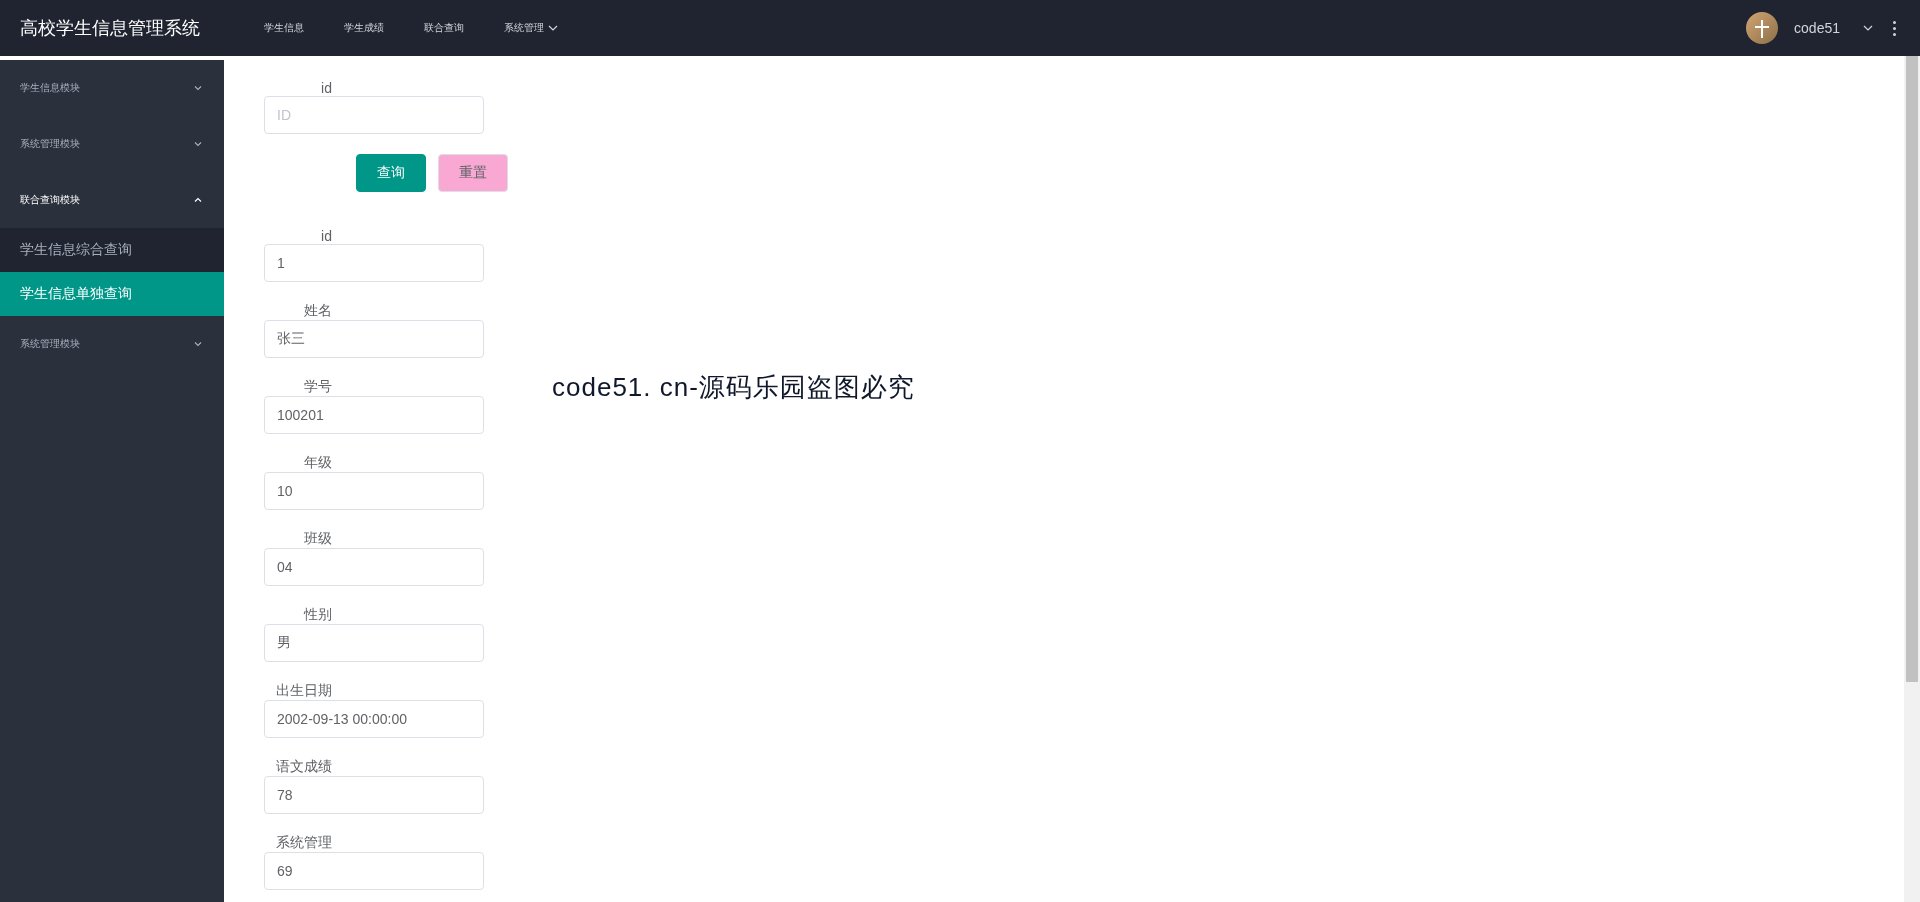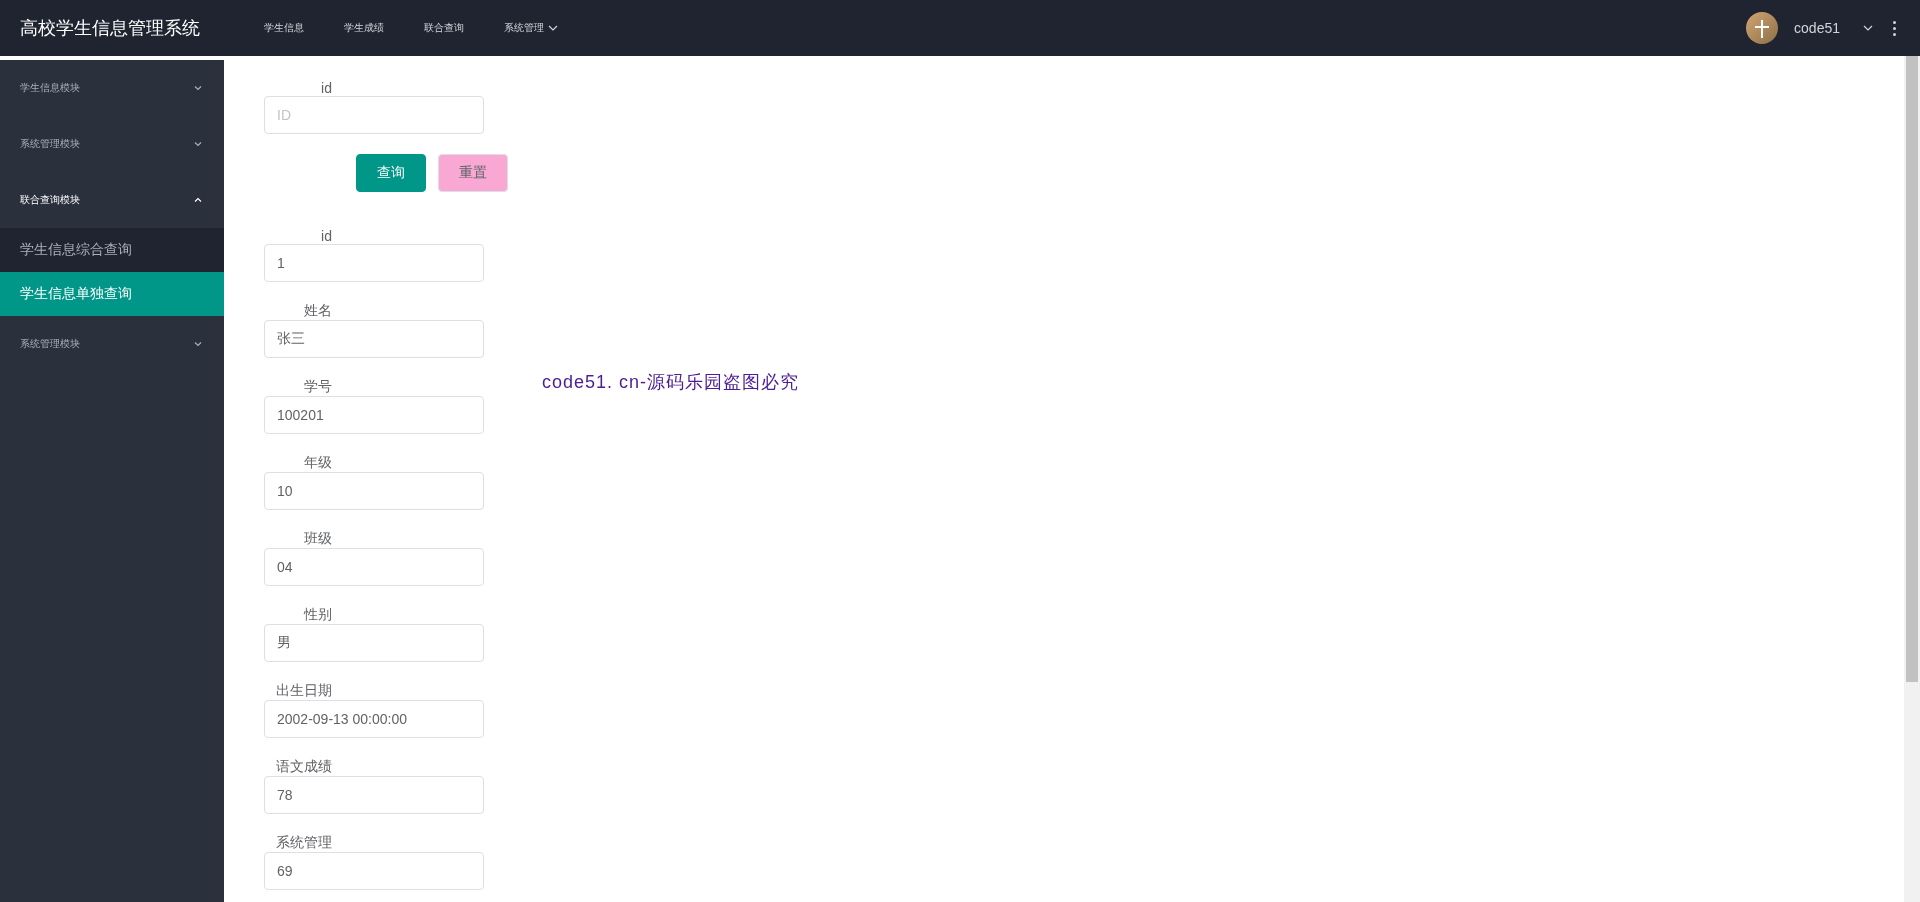--- a/index.html
+++ b/index.html
@@ -29,21 +29,21 @@
 .main { margin-left: 224px; margin-top: 60px; padding: 20px 20px 20px 40px; position: relative; min-height: calc(100vh - 60px); }
 .form-row { display: flex; align-items: flex-start; margin-bottom: 20px; flex-direction: column; }
 .form-label { width: 80px; text-align: right; padding-right: 12px; color: #606266; font-size: 14px; }
 .form-input { width: 220px; height: 38px; border: 1px solid #dcdfe6; border-radius: 4px; padding: 0 12px; font-size: 14px; color: #606266; outline: none; background: #fff; }
 .form-input::placeholder { color: #c0c4cc; }
 .form-buttons { display: flex; gap: 12px; margin-left: 92px; margin-bottom: 36px; }
 .btn { height: 38px; padding: 0 20px; border-radius: 4px; font-size: 14px; cursor: pointer; display: inline-flex; align-items: center; justify-content: center; border: 1px solid transparent; }
 .btn-primary { background: #009688; color: #fff; border-color: #009688; }
 .btn-default { background: #f9a8d4; color: #606266; border-color: #dcdfe6; }
 
-.watermark { position: absolute; top: 310px; left: 318px; color: #4c1d95; font-size: 18px; font-weight: 400; pointer-events: none; z-index: 50; white-space: nowrap; font-family: "Microsoft YaHei", sans-serif; letter-spacing: 1px; }
+.watermark { position: absolute; top: 310px; left: 328px; color: #0f172a; font-size: 26px; font-weight: 400; pointer-events: none; z-index: 50; white-space: nowrap; font-family: "Microsoft YaHei", sans-serif; letter-spacing: 1px; }
 
 .scrollbar-track { position: fixed; right: 0; top: 0; width: 16px; height: 100%; background: #f1f1f1; }
 .scrollbar-thumb { position: absolute; right: 2px; top: 2px; width: 12px; height: 680px; background: #c1c1c1; border-radius: 0; }
 </style>
 </head>
 <body>
 
 <div class="header">
   <div class="header-title">高校学生信息管理系统</div>
   <div class="header-nav">

